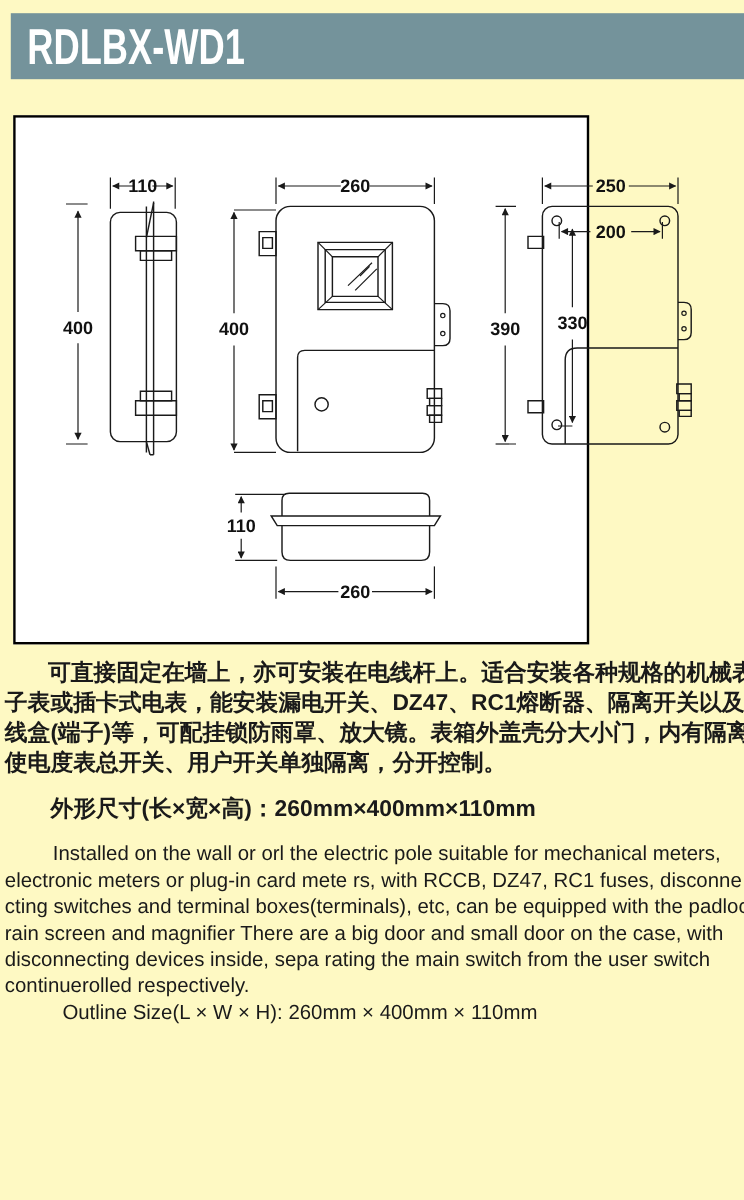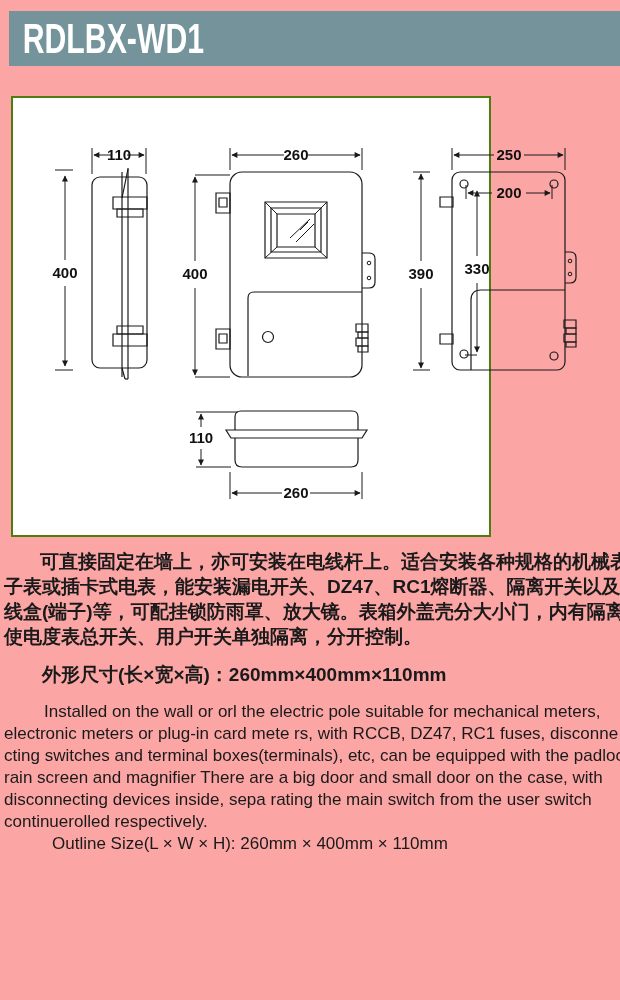--- a/index.html
+++ b/index.html
@@ -1,33 +1,33 @@
 <!DOCTYPE html>
 <html><head>
 <meta charset="utf-8">
 <style>
   * { margin:0; padding:0; box-sizing:border-box; }
   html,body { background:#fff; }
   .page {
-    position:relative; width:620px; height:1000px; background:#fca5a5;
+    position:relative; width:620px; height:1000px; background:#fef9c3;
     overflow:hidden; font-family:"Liberation Sans","DejaVu Sans",sans-serif;
     color:#1a1a1a;
   }
   .title-bar {
     position:absolute; left:9px; top:11px; width:611px; height:55px;
     background:#74939b; display:flex; align-items:center;
   }
   .title-bar h1 {
     color:#ffffff; font-size:42px; font-weight:bold; letter-spacing:0px;
     padding-left:19px; transform:scaleX(0.72); transform-origin:left center;
     white-space:nowrap;
   }
   .diagram-panel {
     position:absolute; left:11px; top:96px; width:480px; height:441px;
-    border:2px solid #4d7c0f; background:#fff;
+    border:2px solid #000000; background:#fff;
   }
   .diagram-panel svg { display:block; }
   svg * { vector-effect:non-scaling-stroke; }
   svg .ln { stroke:#1a1a1a; stroke-width:1.2; fill:none; }
   svg .thin { stroke:#1a1a1a; stroke-width:1; fill:none; }
   svg text {
     font-family:"Liberation Sans","DejaVu Sans",sans-serif;
     font-size:15px; font-weight:bold; fill:#111; stroke:none;
     text-anchor:middle;
   }

